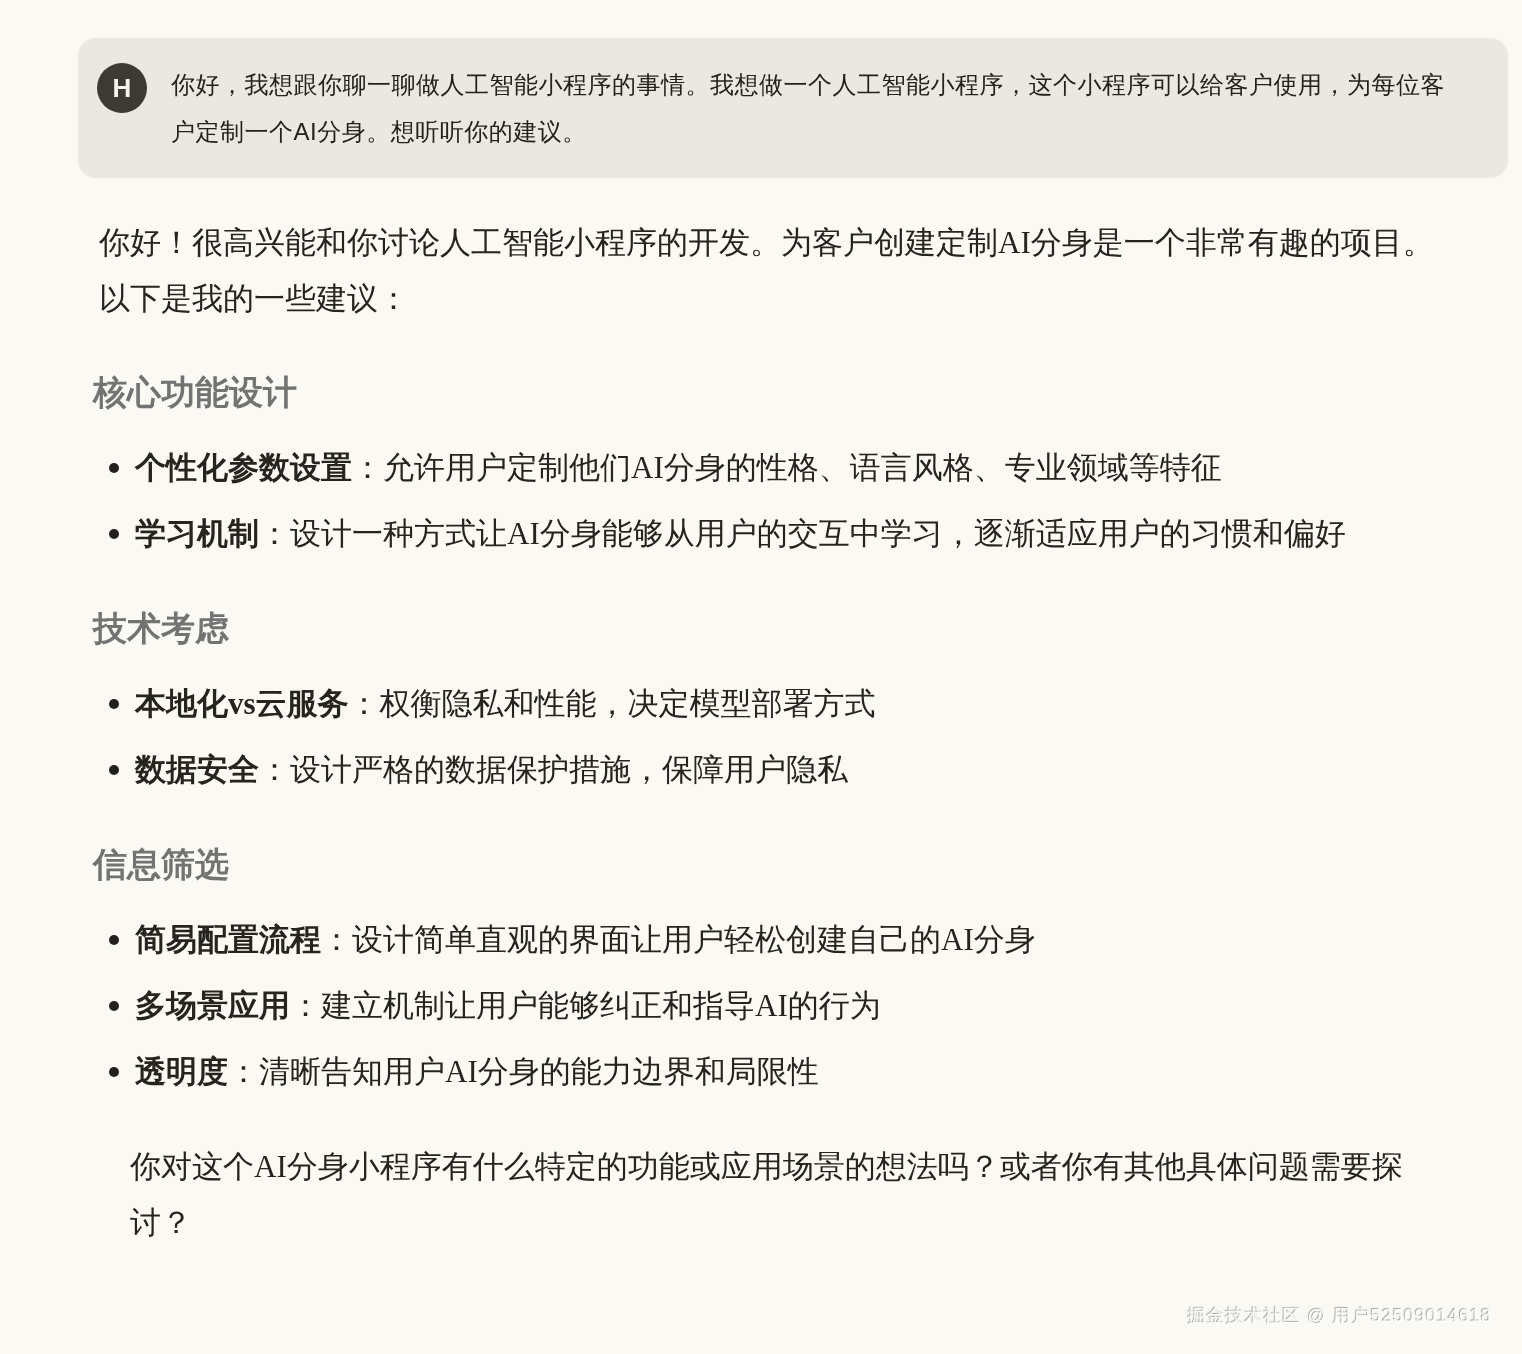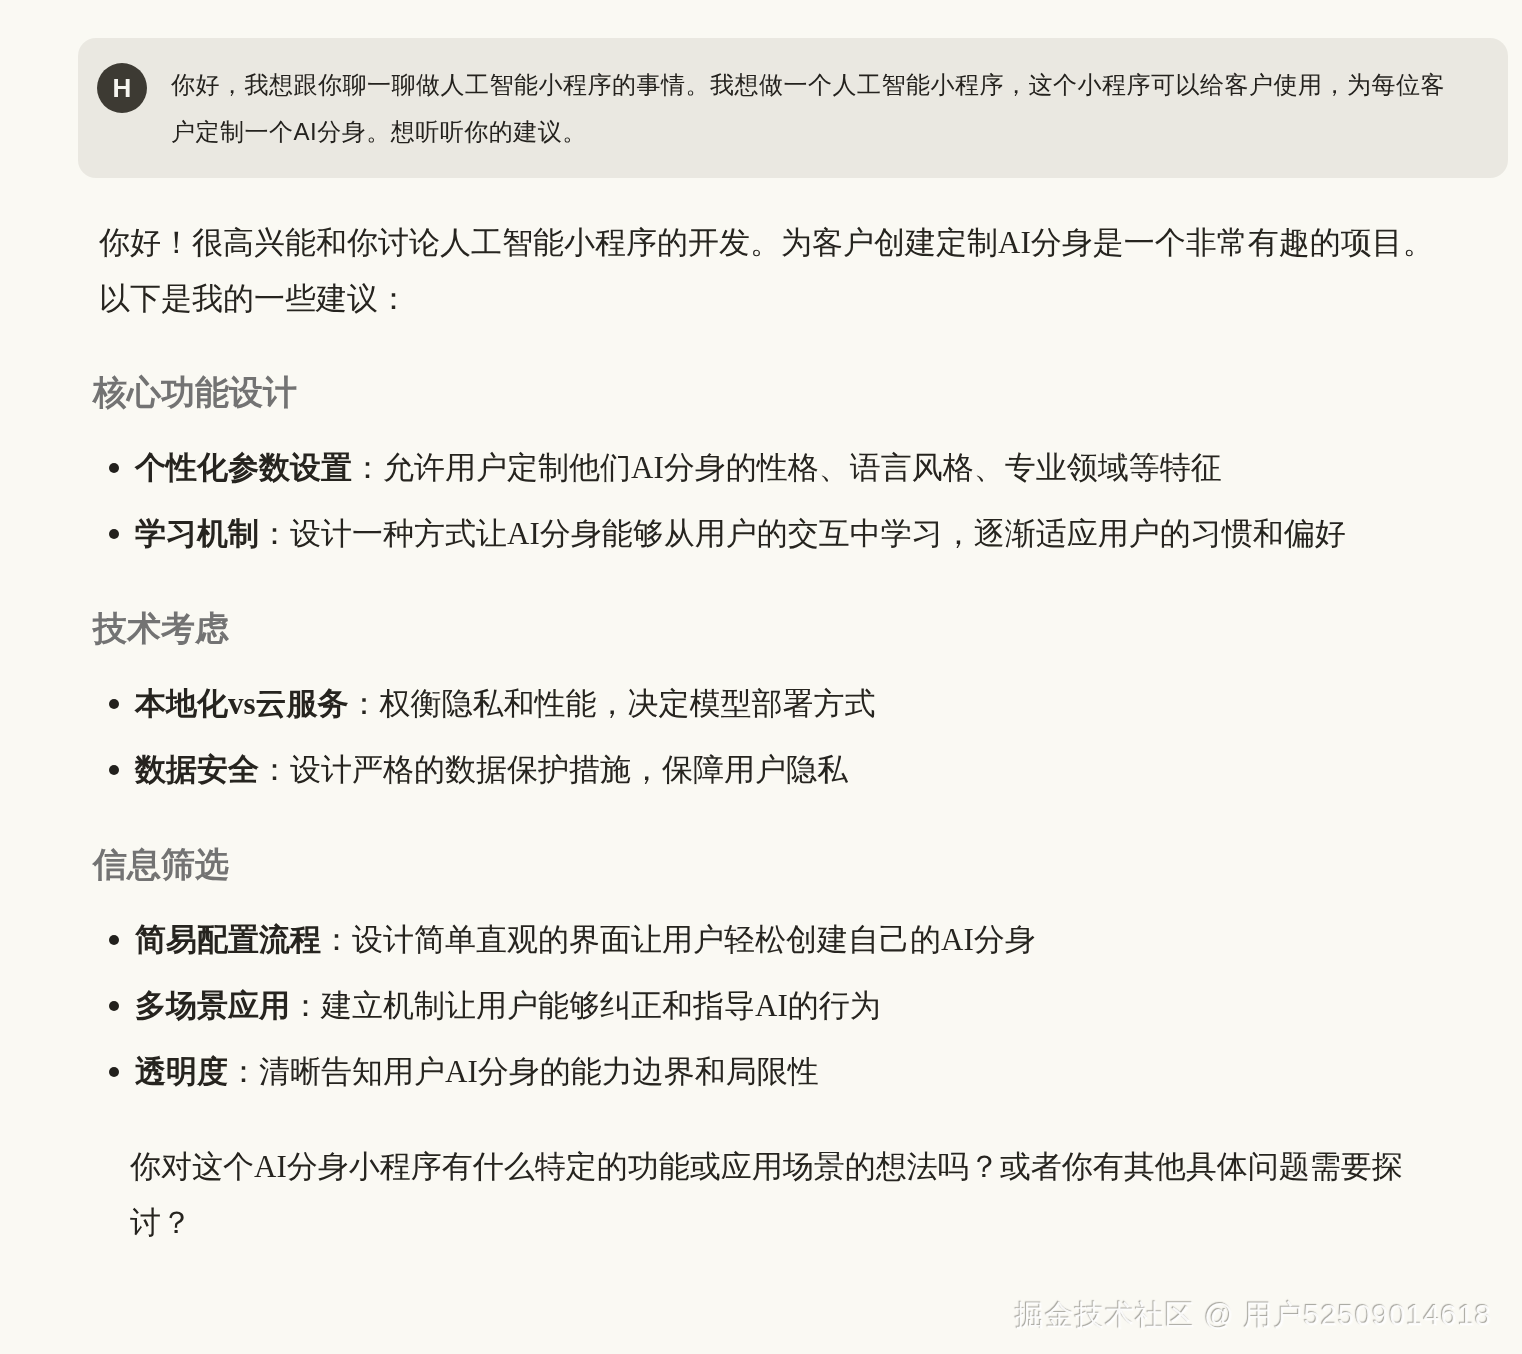--- a/index.html
+++ b/index.html
@@ -83,22 +83,22 @@
   .bullet-label { font-weight: bold; }
   .response p.closing {
     margin-top: 38px;
     line-height: 56px;
     margin-left: 37px;
   }
 
   
   .watermark {
     position: absolute;
-    right: 30px; bottom: 18px;
-    font-size: 29px;
+    right: 30px; bottom: 26px;
+    font-size: 18px;
     color: var(--watermark-fill);
     text-shadow: -1px -1px 1px rgba(95,92,85,0.55), 1px 1px 1px rgba(255,255,255,0.4);
     letter-spacing: 1px;
   }
 </style>
 </head>
 <body>
 
 <div class="page">
 

